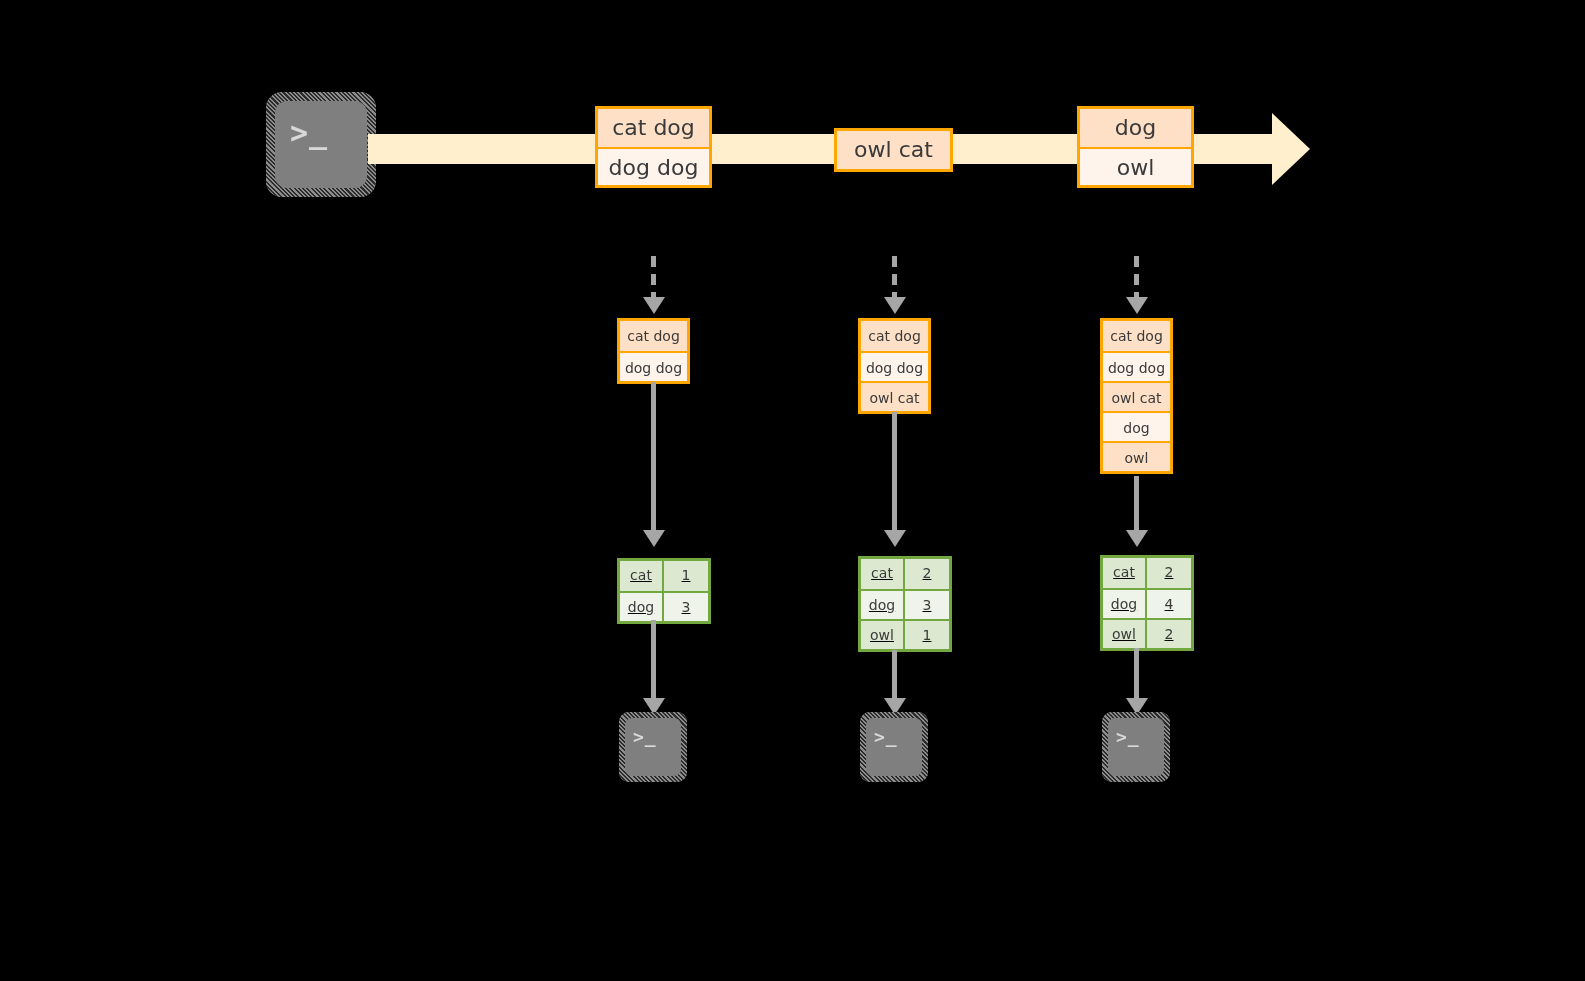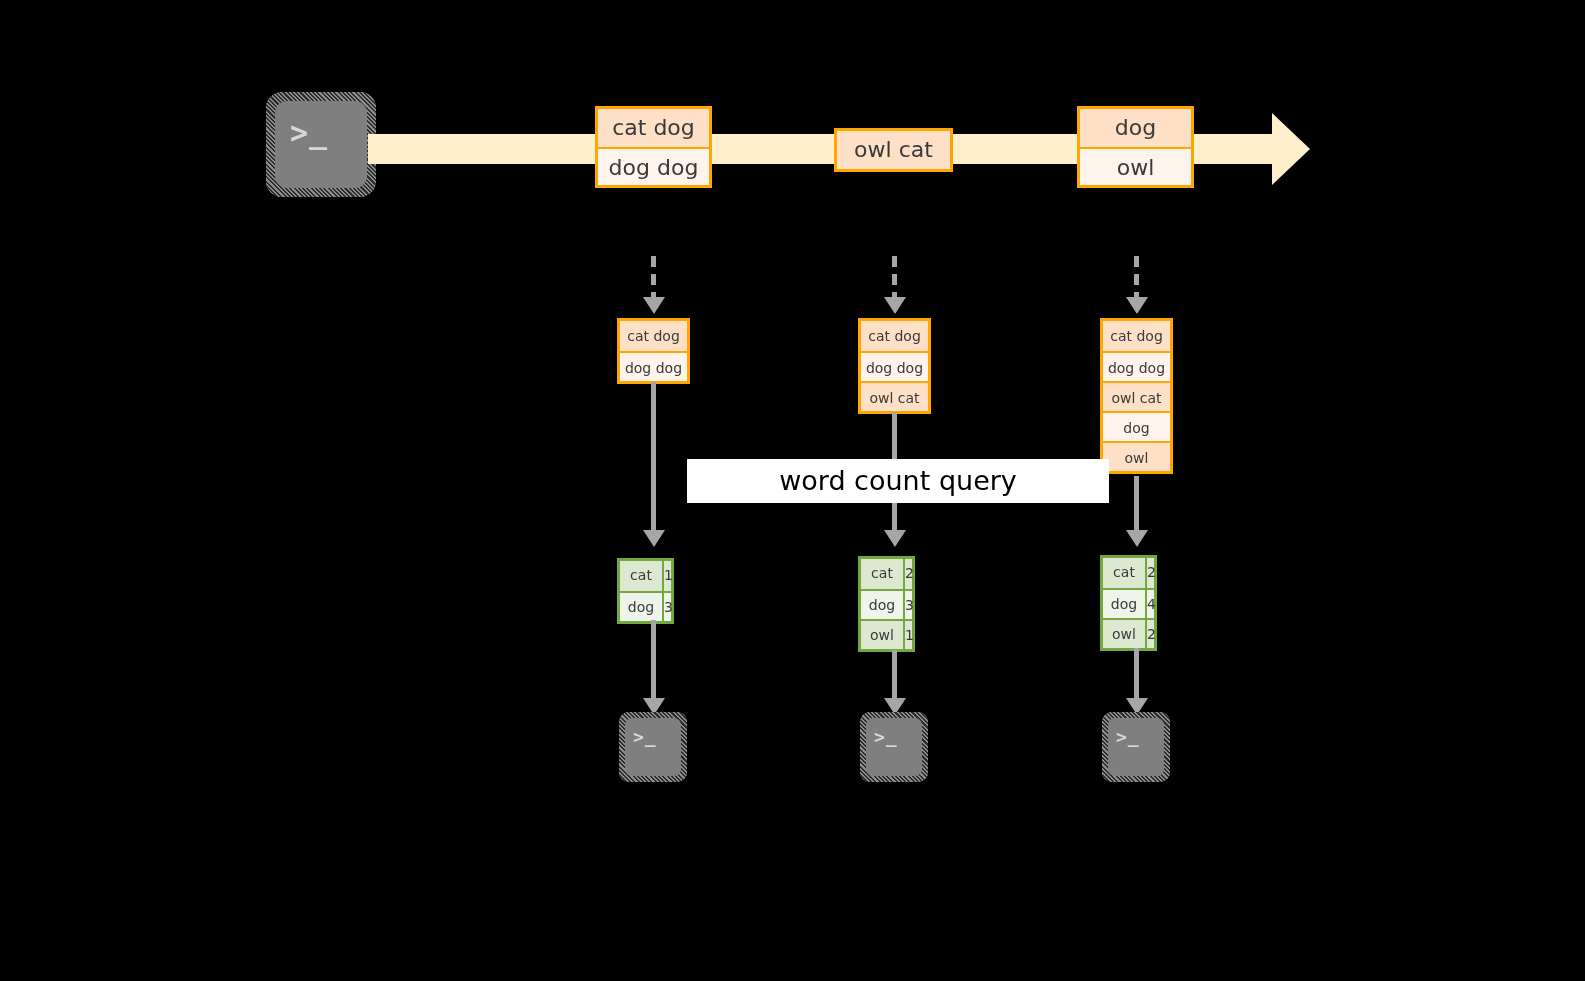--- a/index.html
+++ b/index.html
@@ -126,21 +126,22 @@
   .stack .srow.light { background: #fef4ec; }
   .stack .srow + .srow { border-top: 2px solid #ffa600; }
 
   
   .result {
     position: absolute;
     border: 3px solid #72a83f;
     box-sizing: border-box;
     background: #eff4ea;
     border-collapse: collapse;
-    width: 57px;
+    width: 94px;
+    text-decoration: underline;
   }
   .result .rrow {
     display: flex;
     box-sizing: border-box;
     height: 30px;
   }
   .result .rrow + .rrow { border-top: 2px solid #72a83f; }
   .result .rrow.shade { background: #dde8d0; }
   .result .rrow.light { background: #eff4ea; }
   .result .cword {
@@ -333,15 +334,14 @@
   <div class="arrow-head" style="left:1126px; top:698px;"></div>
 
   <div style="position:absolute; left:1102px; top:712px;">
     <div class="terminal terminal-small">
       <div class="hatch"></div>
       <div class="inner"></div>
       <div class="glyph">&gt;_</div>
     </div>
   </div>
 
-  <div class="query-label">word count query</div>
 
 </div>
 
 </body></html>

